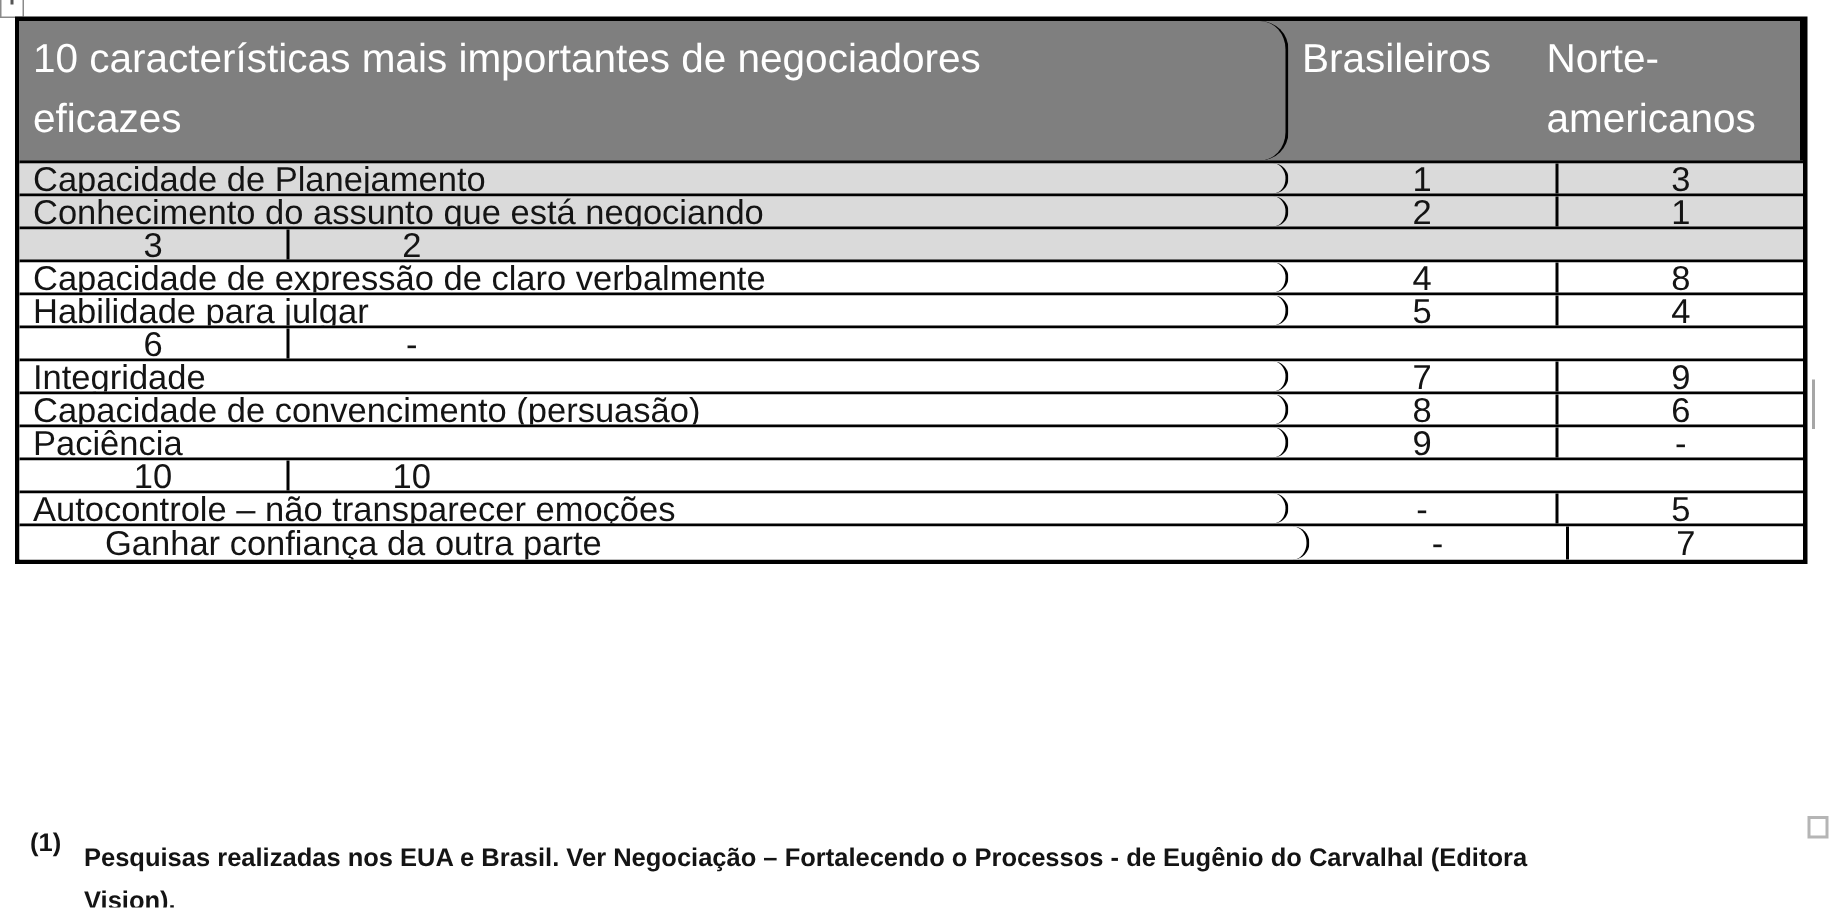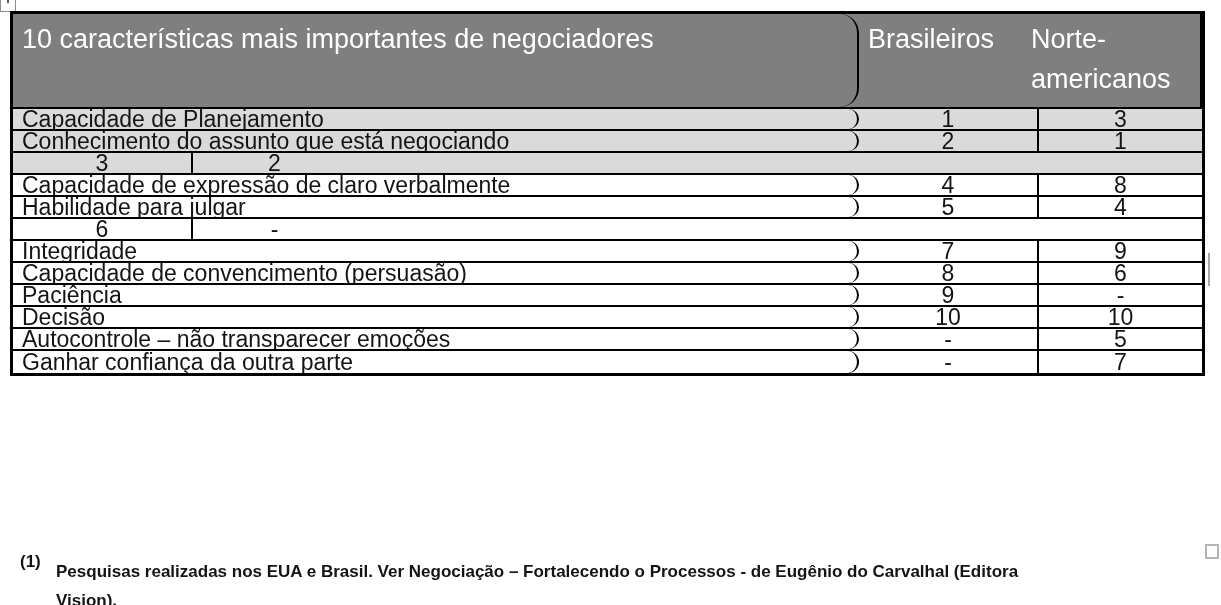--- a/index.html
+++ b/index.html
@@ -40,21 +40,21 @@
   .c.col2 { width: 180px; }
   .c.col3 { width: 163px; }
 
   
   .thead { height: 95px; background: #7f7f7f; color: #ffffff; border-bottom: 2px solid #000000; }
   .thead .c { align-items: flex-start; font-size: 27px; line-height: 40px; padding: 5px 6px 0 9px; }
   .thead .title-wrap { display: block; }
 
   
   .trow.body { height: 22px; border-bottom: 2px solid #000000; background: #ffffff; }
-  .trow.body:last-child { border-bottom: none; }
+  .trow.body:last-child { border-bottom: none; padding-left: 48px; }
   .trow.body.shaded { background: #dadada; }
   .trow.body .c.label { padding-left: 9px; font-size: 23px; }
   .trow.body .c.num { justify-content: center; font-size: 23px; }
 
   
   .footnote {
     position: absolute; left: 20px; top: 547px; width: 1180px;
     font-weight: bold; font-size: 17px; line-height: 29px; color: #141414;
     display: flex;
   }
@@ -69,20 +69,21 @@
   <div class="move-handle">
       <div class="stub"></div>
     </div>
 
   <div class="tbl">
 
     <div class="trow thead">
       <div class="c col1">
         <span class="title-wrap">
           <span>10 características mais importantes de negociadores</span><br>
+          <span>eficazes</span>
         </span>
       </div>
       <div class="c col3 last">Brasileiros</div>
       <div class="c col2">Norte-americanos</div>
     </div>
 
     <div class="trow body shaded">
       <div class="c col1 label">Capacidade de Planejamento</div>
       <div class="c col2 num">1</div>
       <div class="c col3 num last">3</div>
@@ -119,21 +120,20 @@
       <div class="c col1 label">Capacidade de convencimento (persuasão)</div>
       <div class="c col2 num">8</div>
       <div class="c col3 num last">6</div>
     </div>
     <div class="trow body">
       <div class="c col1 label">Paciência</div>
       <div class="c col2 num">9</div>
       <div class="c col3 num last">-</div>
     </div>
     <div class="trow body">
-      <div class="c col1 label">Decisão</div>
       <div class="c col2 num">10</div>
       <div class="c col3 num last">10</div>
     </div>
     <div class="trow body">
       <div class="c col1 label">Autocontrole – não transparecer emoções</div>
       <div class="c col2 num">-</div>
       <div class="c col3 num last">5</div>
     </div>
     <div class="trow body">
       <div class="c col1 label">Ganhar confiança da outra parte</div>

